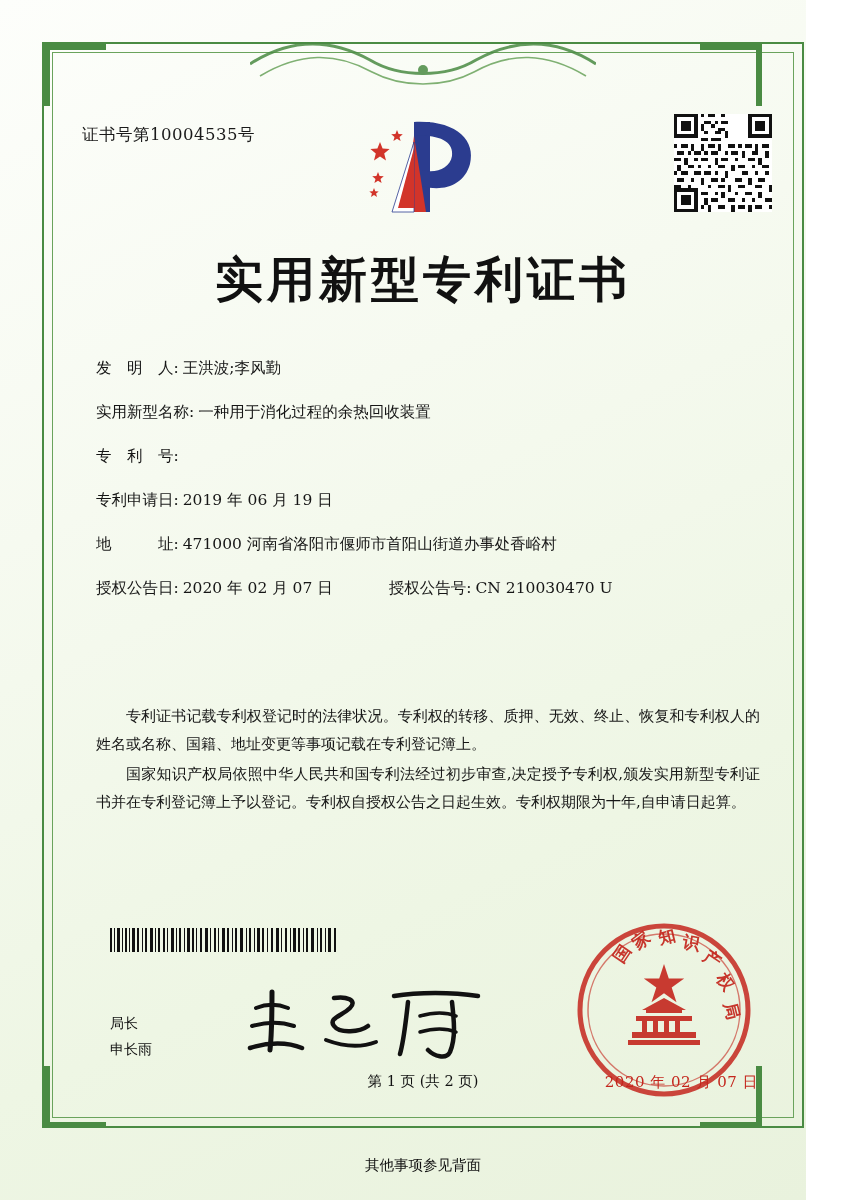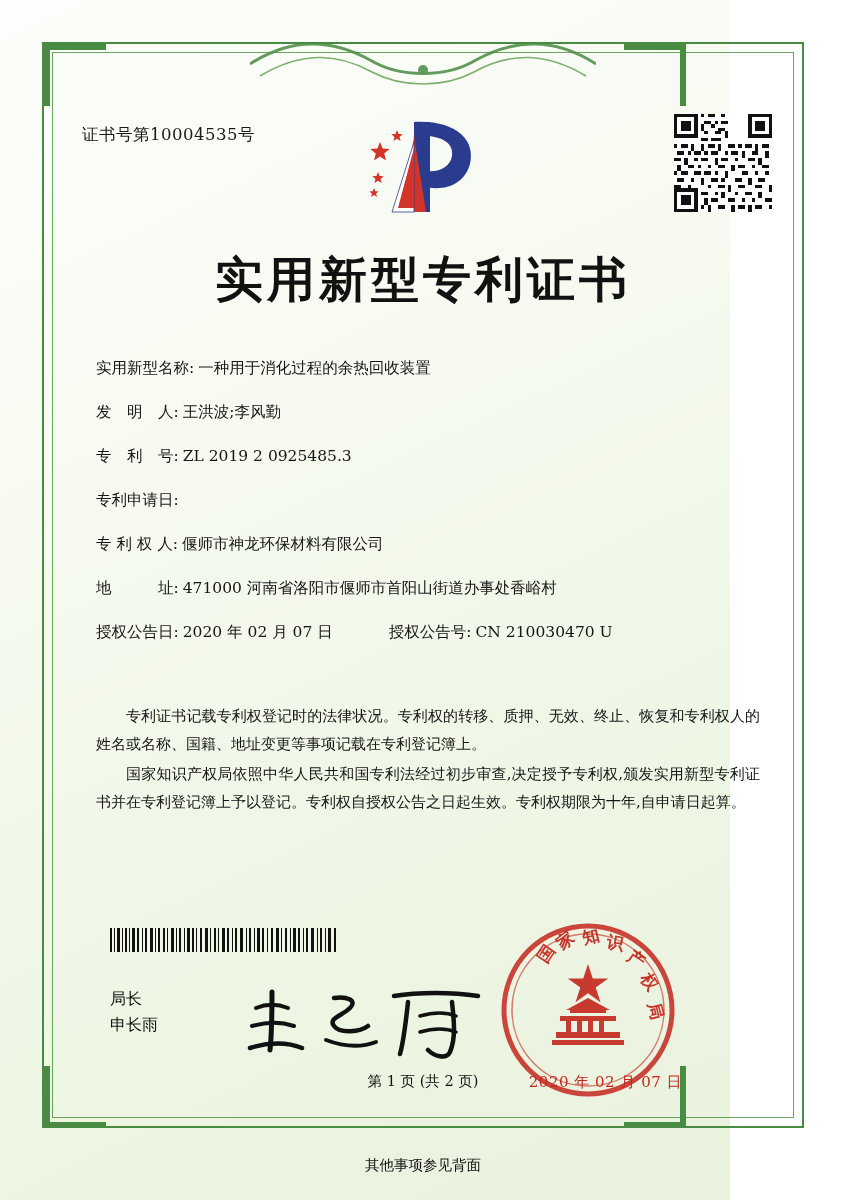--- a/index.html
+++ b/index.html
@@ -11,21 +11,21 @@
     width: 846px;
     height: 1200px;
     font-family: "Liberation Serif", "DejaVu Serif", serif;
     position: relative;
     overflow: hidden;
   }
 
   .page {
     position: absolute;
     left: 0; top: 0;
-    width: 730px;
+    width: 806px;
     height: 1200px;
     background: linear-gradient(155deg, #fdfefb 0%, #f6faf0 35%, #eef6e4 70%, #e9f2dd 100%);
   }
 
   
   .border-outer {
     position: absolute;
     left: 42px; top: 42px;
     width: 762px; height: 1086px;
     border: 2px solid #4a8b43;
@@ -137,22 +137,22 @@
   }
 
   .barcode {
     position: absolute;
     left: 58px; top: 876px;
     width: 228px; height: 24px;
   }
 
   .director-block {
     position: absolute;
-    left: 58px; top: 934px;
-    font-size: 16px;
+    left: 58px; top: 958px;
+    font-size: 14px;
     line-height: 26px;
     color: #111;
     font-family: "DejaVu Serif", serif;
   }
 
   .signature {
     position: absolute;
     left: 190px; top: 930px;
     width: 260px; height: 80px;
   }
@@ -342,37 +342,33 @@
           <rect x="22" y="27" width="1" height="2"></rect>
         <rect x="24" y="27" width="2" height="1"></rect>
           <rect x="28" y="27" width="1" height="1"></rect>
       </g>
     </svg>
 
     <div class="title">实用新型专利证书</div>
 
     <div class="fields">
       <div class="field-row">
+        <span class="field-label">发　明　人:</span>
+        <span class="field-value">王洪波;李风勤</span>
+      </div>
+      <div class="field-row">
         <span class="field-label">实用新型名称:</span>
         <span class="field-value">一种用于消化过程的余热回收装置</span>
       </div>
       <div class="field-row">
-        <span class="field-label">发　明　人:</span>
-        <span class="field-value">王洪波;李风勤</span>
-      </div>
-      <div class="field-row">
         <span class="field-label">专　利　号:</span>
-        <span class="field-value">ZL 2019 2 0925485.3</span>
       </div>
       <div class="field-row">
         <span class="field-label">专利申请日:</span>
-      </div>
-      <div class="field-row">
-        <span class="field-label">专 利 权 人:</span>
-        <span class="field-value">偃师市神龙环保材料有限公司</span>
+        <span class="field-value">2019 年 06 月 19 日</span>
       </div>
       <div class="field-row">
         <span class="field-label">地　　　址:</span>
         <span class="field-value">471000 河南省洛阳市偃师市首阳山街道办事处香峪村</span>
       </div>
       <div class="field-row dual">
         <span class="field-label">授权公告日:</span>
         <span class="field-value">2020 年 02 月 07 日</span>
         <span class="field-label">授权公告号:</span>
         <span class="field-value">CN 210030470 U</span>

